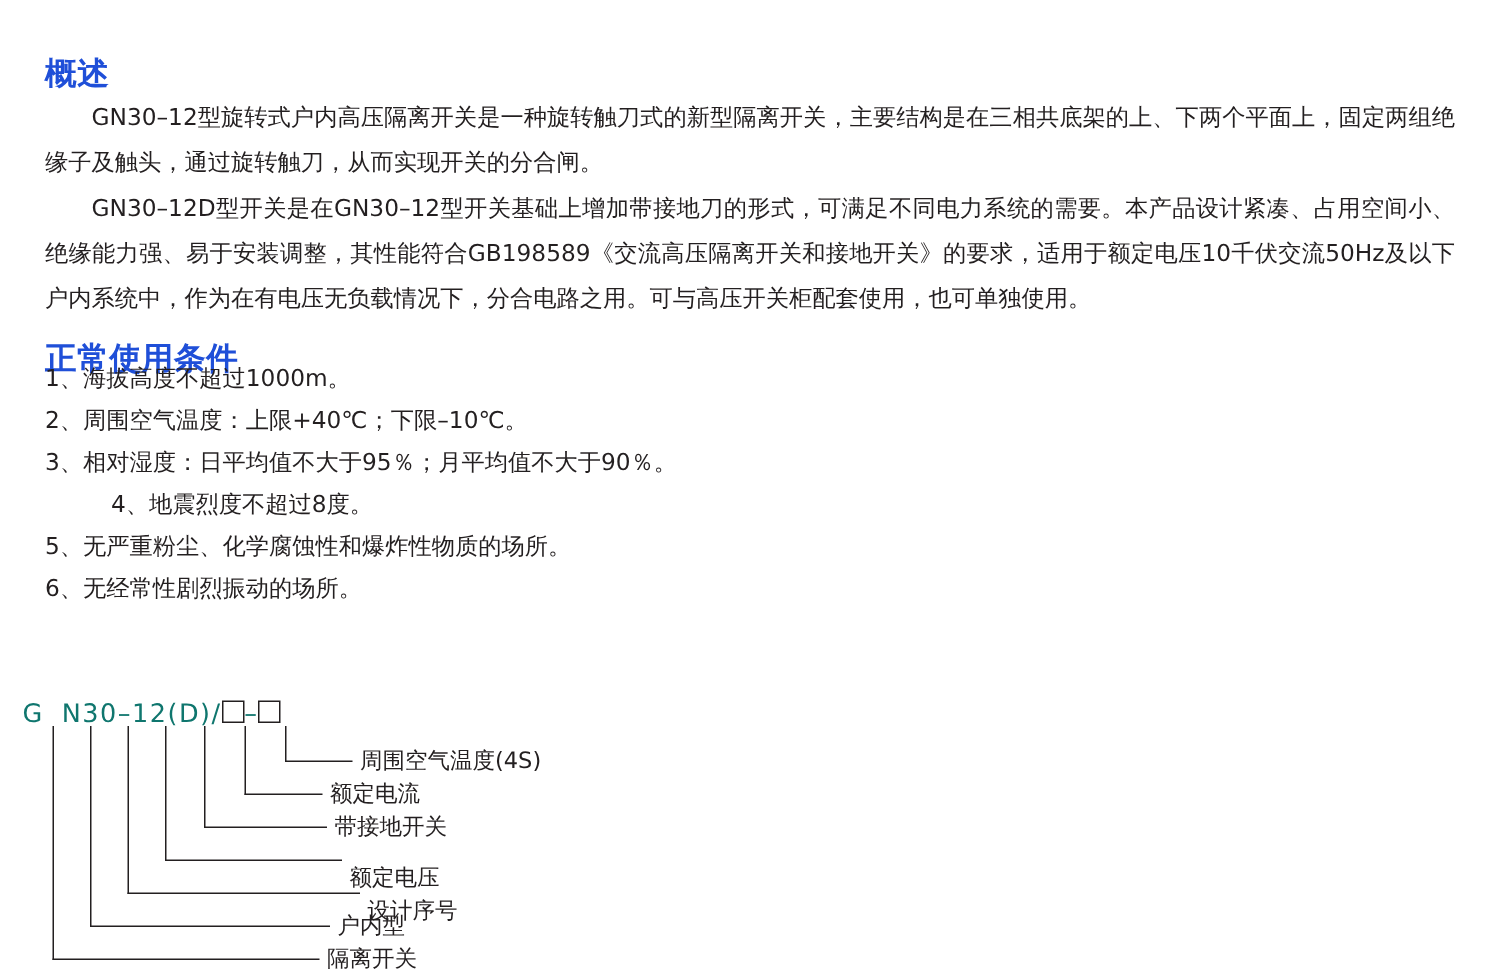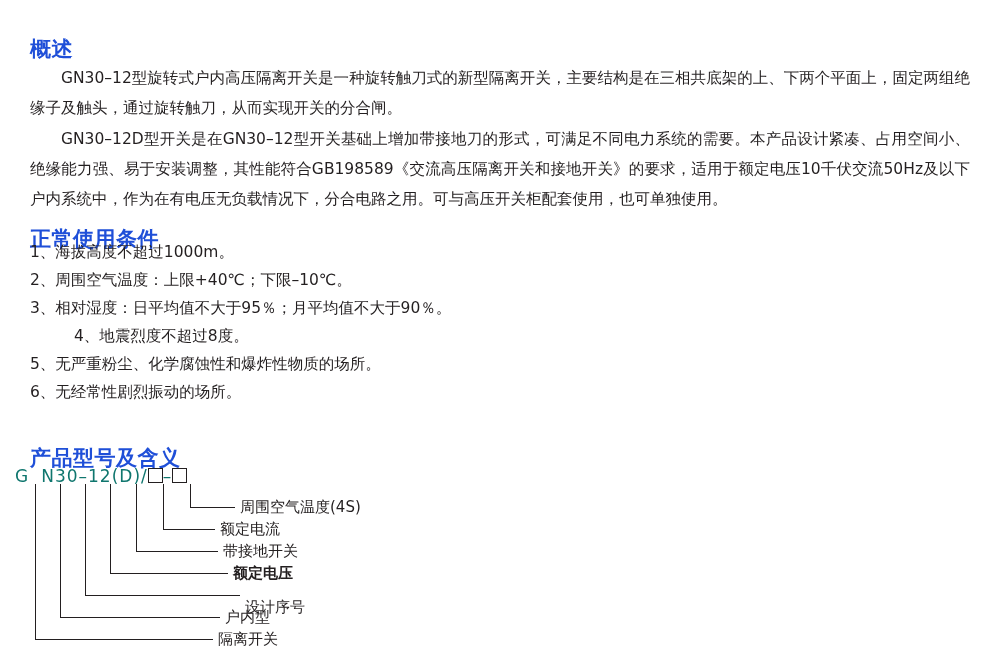--- a/index.html
+++ b/index.html
@@ -92,21 +92,20 @@
 
   <h2 class="section-title" style="left:30px; top:208px;">正常使用条件</h2>
 
   <div class="list-item" style="left:30px; top:245px;text-align:center;">1、海拔高度不超过1000m。</div>
   <div class="list-item" style="left:30px; top:273px;">2、周围空气温度：上限+40℃；下限–10℃。</div>
   <div class="list-item" style="left:30px; top:301px;">3、相对湿度：日平均值不大于95％；月平均值不大于90％。</div>
   <div class="list-item" style="left:30px; top:329px;margin-left:44px;">4、地震烈度不超过8度。</div>
   <div class="list-item" style="left:30px; top:357px;">5、无严重粉尘、化学腐蚀性和爆炸性物质的场所。</div>
   <div class="list-item" style="left:30px; top:385px;">6、无经常性剧烈振动的场所。</div>
 
-  <h2 class="section-title" style="left:30px; top:427px;">产品型号及含义</h2>
 
   <div class="model-code">
     <span>G</span><span style="display:inline-block;width:12px"></span><span>N</span><span>30–12(D)/</span><span class="box"></span><span>–</span><span class="box"></span>
   </div>
 
   <div class="leader v" style="left:190px; top:484px; height:24px;"></div>
   <div class="leader h" style="left:190px; top:507px; width:45px;"></div>
 
   <div class="leader v" style="left:163px; top:484px; height:46px;"></div>
   <div class="leader h" style="left:163px; top:529px; width:52px;"></div>
@@ -122,18 +121,18 @@
 
   <div class="leader v" style="left:60px; top:484px; height:134px;"></div>
   <div class="leader h" style="left:60px; top:617px; width:160px;"></div>
 
   <div class="leader v" style="left:35px; top:484px; height:156px;"></div>
   <div class="leader h" style="left:35px; top:639px; width:178px;"></div>
 
   <div class="legend-item" style="left:240px; top:500px;">周围空气温度(4S)</div>
   <div class="legend-item" style="left:220px; top:522px;">额定电流</div>
   <div class="legend-item" style="left:223px; top:544px;">带接地开关</div>
-  <div class="legend-item" style="left:233px; top:566px;font-weight:bold;">额定电压</div>
+  <div class="legend-item" style="left:233px; top:578px;">额定电压</div>
   <div class="legend-item" style="left:245px; top:588px;margin-top:12px;">设计序号</div>
   <div class="legend-item" style="left:225px; top:610px;">户内型</div>
   <div class="legend-item" style="left:218px; top:632px;text-align:right;">隔离开关</div>
 
 </div>
 
 </body></html>

